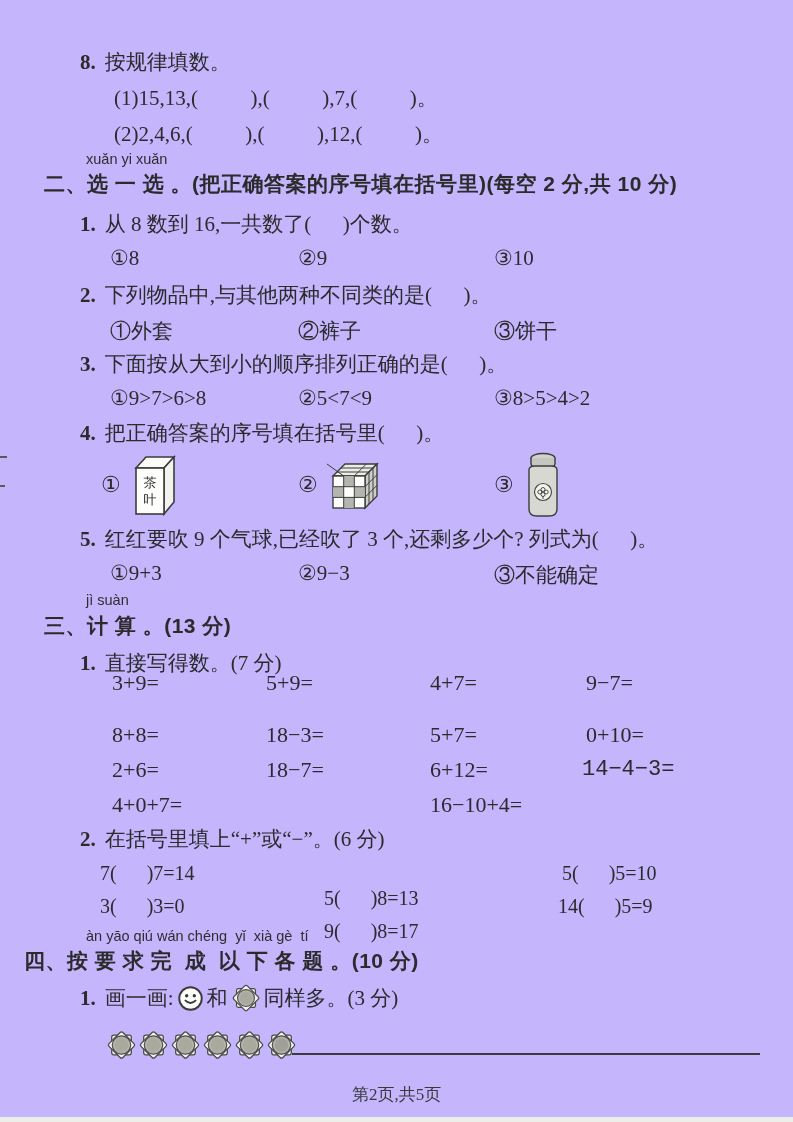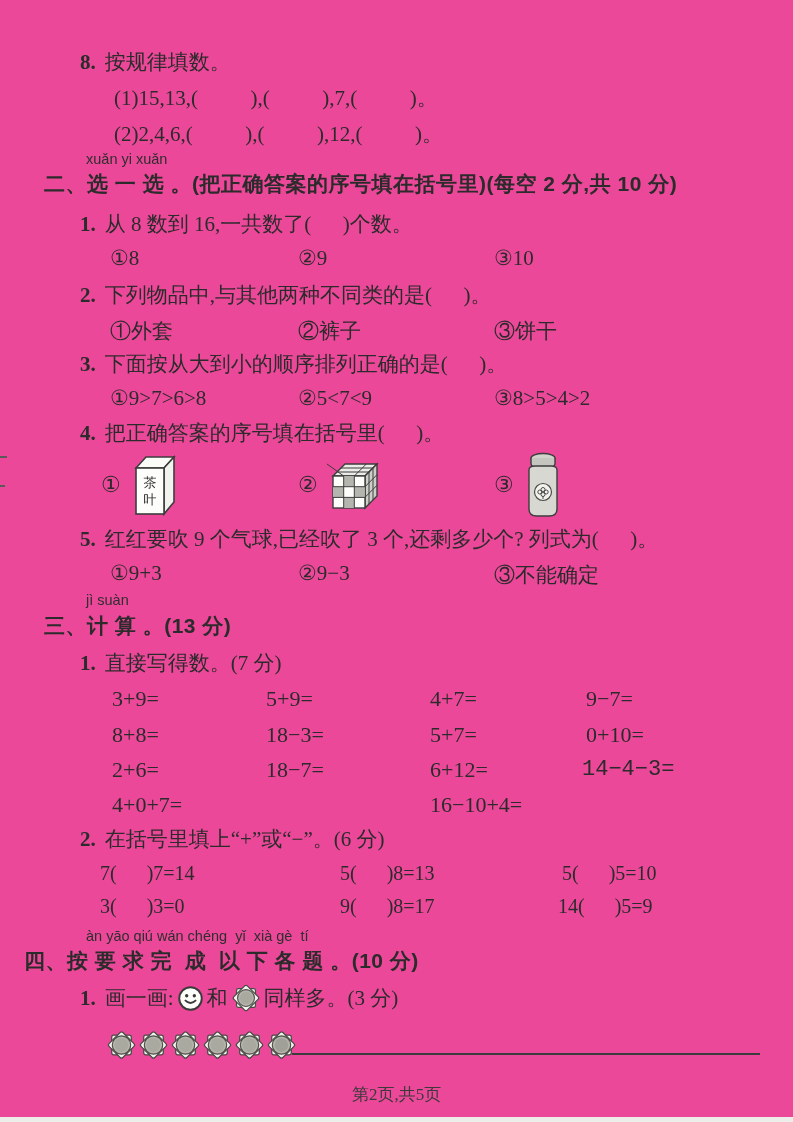--- a/index.html
+++ b/index.html
@@ -1,18 +1,18 @@
 <!DOCTYPE html>
 <html><head>
 <meta charset="utf-8">
 <style>
   html,body{margin:0;padding:0;background:#ffffff;}
   .page{
     position:relative;width:793px;height:1122px;margin:0 auto;
-    background:#ec4899;color:#2b2b2b;overflow:hidden;
+    background:#c4b5fd;color:#2b2b2b;overflow:hidden;
     font-family:"Liberation Serif","DejaVu Serif",serif;
   }
   .line{position:absolute;white-space:pre;font-size:21px;line-height:1.2;}
   .qnum{font-weight:bold;padding-right:9px;}
   .heading{
     position:absolute;white-space:pre;font-size:21px;font-weight:700;
     font-family:"Liberation Sans","DejaVu Sans",sans-serif;letter-spacing:.5px;
   }
   .pinyin{
     position:absolute;white-space:pre;font-size:14.5px;color:#2e2e2e;
@@ -21,21 +21,21 @@
   .opts{position:absolute;left:110px;width:680px;height:26px;font-size:21px;}
   .opts span{position:absolute;top:0;white-space:pre;}
   .opts .c1{left:0;}
   .opts .c2{left:188px;}
   .opts .c3{left:384px;}
   .calcrow{position:absolute;left:112px;width:680px;height:28px;font-size:22px;}
   .calcrow span{position:absolute;top:0;white-space:pre;}
   .k1{left:0;} .k2{left:154px;} .k3{left:318px;} .k4{left:474px;}
   .pmrow{position:absolute;left:100px;width:690px;height:28px;font-size:20px;}
   .pmrow span{position:absolute;top:0;white-space:pre;}
-  .p1{left:0;} .p2{left:240px;} .p3{left:462px;}
+  .p1{left:0;} .p2{left:224px;margin-top:25px;} .p3{left:462px;}
   .imgrow{position:absolute;top:450px;left:0;width:793px;height:76px;}
   .imgrow .circ{position:absolute;font-size:22px;top:22px;}
   .drawline{
     position:absolute;left:80px;top:982px;display:flex;align-items:center;
     font-size:21px;white-space:pre;
   }
   .drawline svg{margin:0 3px;}
   .badges{position:absolute;left:106px;top:1028px;display:flex;}
   .badges svg{margin-right:1px;}
   .answer-line{position:absolute;left:292px;top:1016px;width:468px;height:37px;
@@ -135,21 +135,21 @@
     <span class="c1">①9+3</span>
     <span class="c2">②9−3</span>
     <span class="c3">③不能确定</span>
   </div>
 
   <div class="pinyin" style="left:86px;top:592px;">jì suàn</div>
   <div class="heading" style="left:44px;top:612px;">三、计 算 。(13 分)</div>
 
   <div class="line" style="left:80px;top:651px;"><span class="qnum">1.</span><span>直接写得数。(7 分)</span></div>
 
-  <div class="calcrow" style="top:686px;text-align:center;">
+  <div class="calcrow" style="top:670px;text-align:center;">
     <span class="k1">3+9=</span>
     <span class="k2">5+9=</span>
     <span class="k3">4+7=</span>
     <span class="k4">9−7=</span>
   </div>
   <div class="calcrow" style="top:722px;">
     <span class="k1">8+8=</span>
     <span class="k2">18−3=</span>
     <span class="k3">5+7=</span>
     <span class="k4">0+10=</span>

